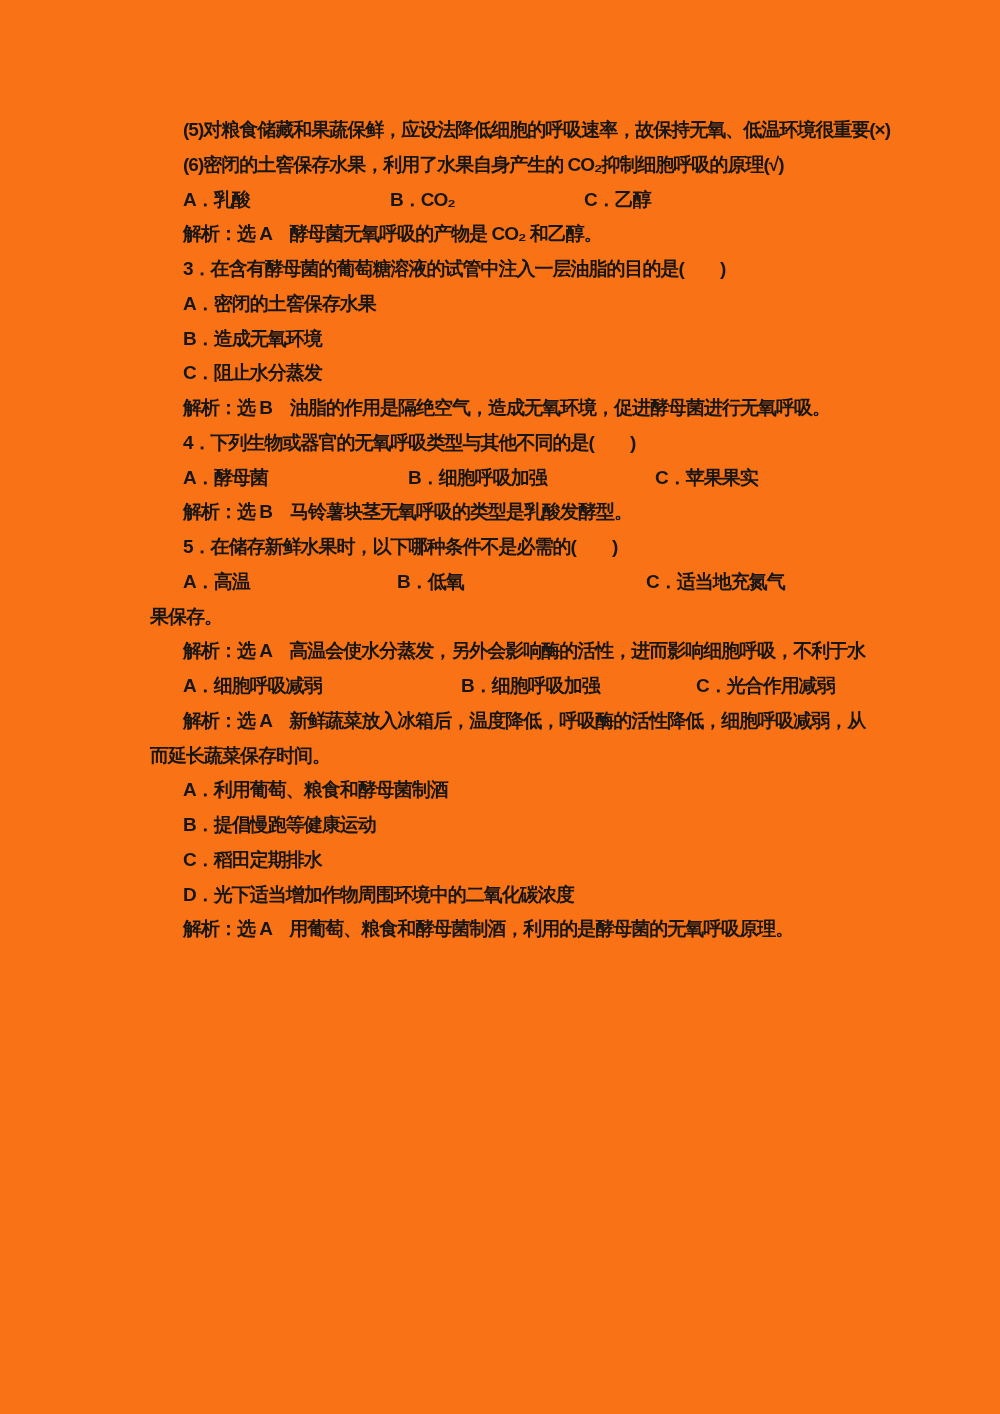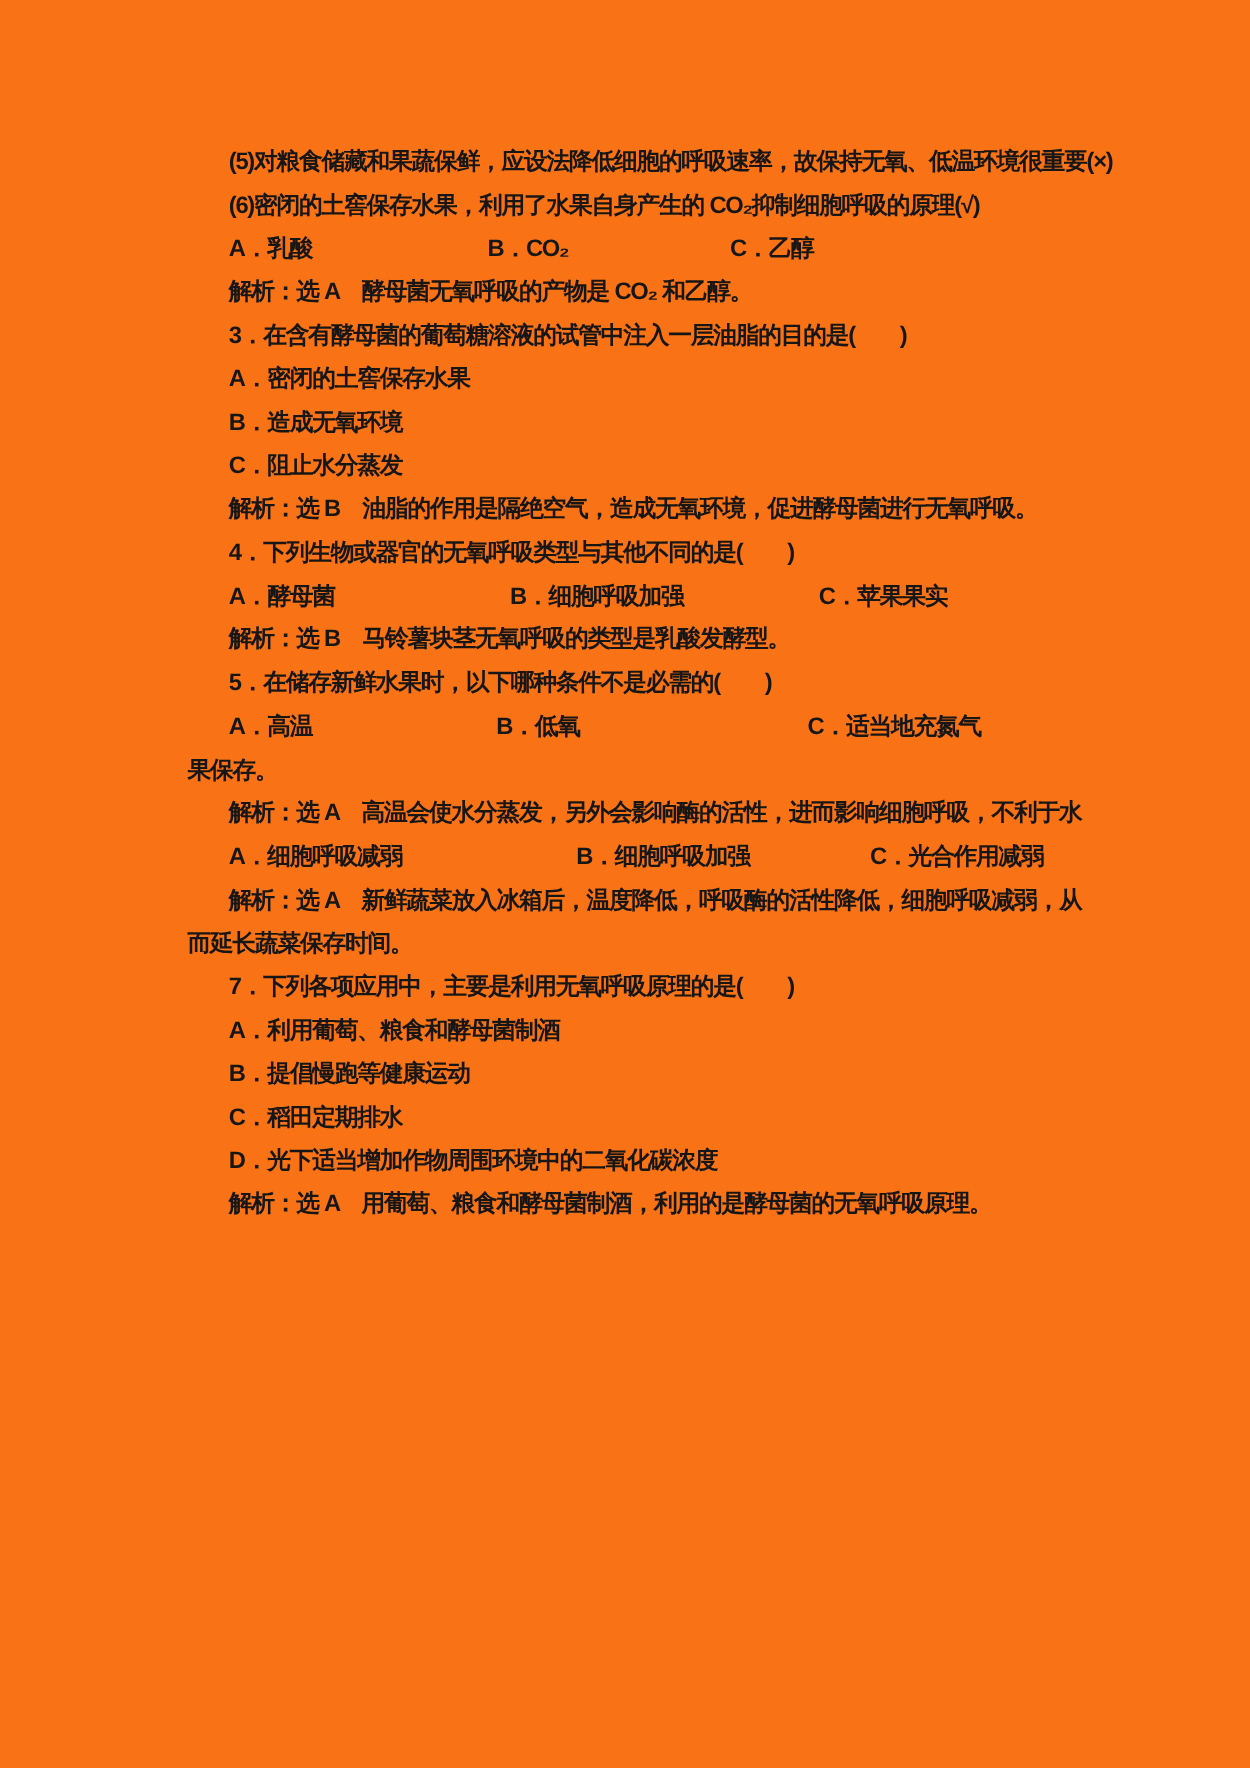--- a/index.html
+++ b/index.html
@@ -70,21 +70,20 @@
     <div class="line indent">解析：选 A　高温会使水分蒸发，另外会影响酶的活性，进而影响细胞呼吸，不利于水</div>
 
     <div class="line optrow cols-q6">
       <span>A．细胞呼吸减弱</span>
       <span>B．细胞呼吸加强</span>
       <span>C．光合作用减弱</span>
     </div>
     <div class="line indent">解析：选 A　新鲜蔬菜放入冰箱后，温度降低，呼吸酶的活性降低，细胞呼吸减弱，从</div>
     <div class="line">而延长蔬菜保存时间。</div>
 
-    <div class="line indent">7．下列各项应用中，主要是利用无氧呼吸原理的是(　　)</div>
     <div class="line indent">A．利用葡萄、粮食和酵母菌制酒</div>
     <div class="line indent">B．提倡慢跑等健康运动</div>
     <div class="line indent">C．稻田定期排水</div>
     <div class="line indent">D．光下适当增加作物周围环境中的二氧化碳浓度</div>
     <div class="line indent">解析：选 A　用葡萄、粮食和酵母菌制酒，利用的是酵母菌的无氧呼吸原理。</div>
 
   </div>
 </div>
 
 </body></html>

